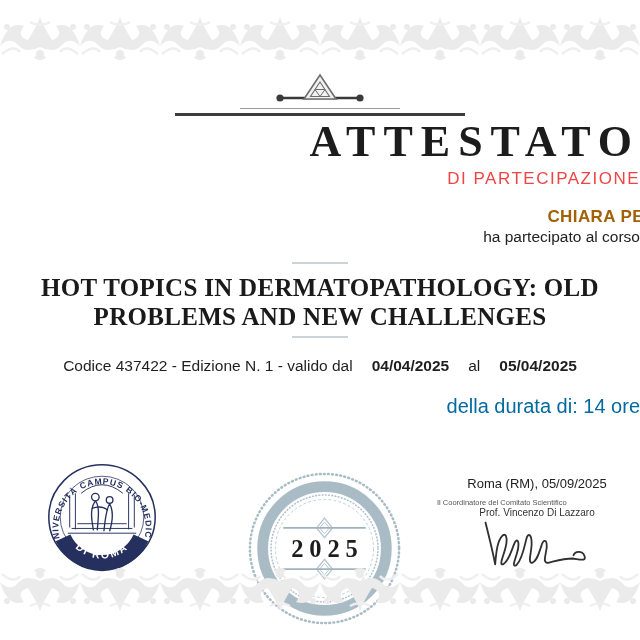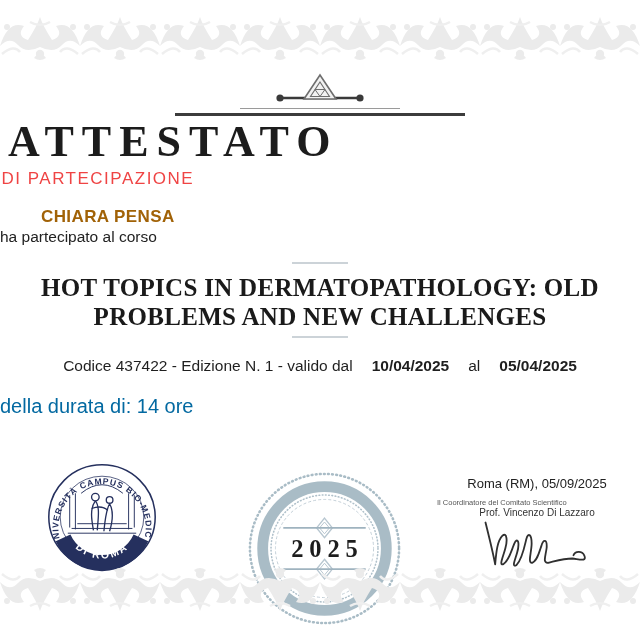--- a/index.html
+++ b/index.html
@@ -2,21 +2,21 @@
 <html><head>
 <meta charset="utf-8">
 <style>
   html,body{margin:0;padding:0;}
   body{
     width:640px;height:640px;background:#ffffff;
     font-family:"Liberation Sans",sans-serif;color:#1d1d1d;
     position:relative;overflow:hidden;
   }
   .abs{position:absolute;}
-  .center-text{left:0;width:640px;text-align:left;}
+  .center-text{left:0;width:640px;text-align:right;}
 
   
   .damask{left:0;width:640px;height:48px;}
   .damask.top{top:14px;}
   .damask.bottom{top:566px;transform:scaleY(-1);}
 
   
   .ornament{left:272px;top:72px;}
   .rule-light{left:240px;top:108px;width:160px;height:1px;background:#9a9a9a;}
   .rule-dark{left:175px;top:113px;width:290px;height:3px;background:#3c3c3c;}
@@ -104,21 +104,21 @@
 <div class="abs center-text participation">ha partecipato al corso</div>
 
 <div class="abs mini-divider d1"></div>
 
 <div class="abs course">HOT TOPICS IN DERMATOPATHOLOGY: OLD PROBLEMS AND NEW CHALLENGES</div>
 
 <div class="abs mini-divider d2"></div>
 
 <div class="abs center-text code-line">
   <span>Codice 437422 - Edizione N. 1 - valido dal</span>
-  <span class="bold">10/04/2025</span>
+  <span class="bold">04/04/2025</span>
   <span>al</span>
   <span class="bold">05/04/2025</span>
 </div>
 <div class="abs center-text duration">della durata di: 14 ore</div>
 
 <svg class="abs uni-seal" width="114" height="114" viewBox="0 0 120 120" aria-hidden="true">
   <defs>
     <path id="topArc" d="M 15,80 A 46,46 0 1 1 105,80"></path>
     <path id="botBand" d="M 19,81 A 45,45 0 0 0 101,81"></path>
     <path id="botText" d="M 25,83 A 41,41 0 0 0 95,83"></path>

